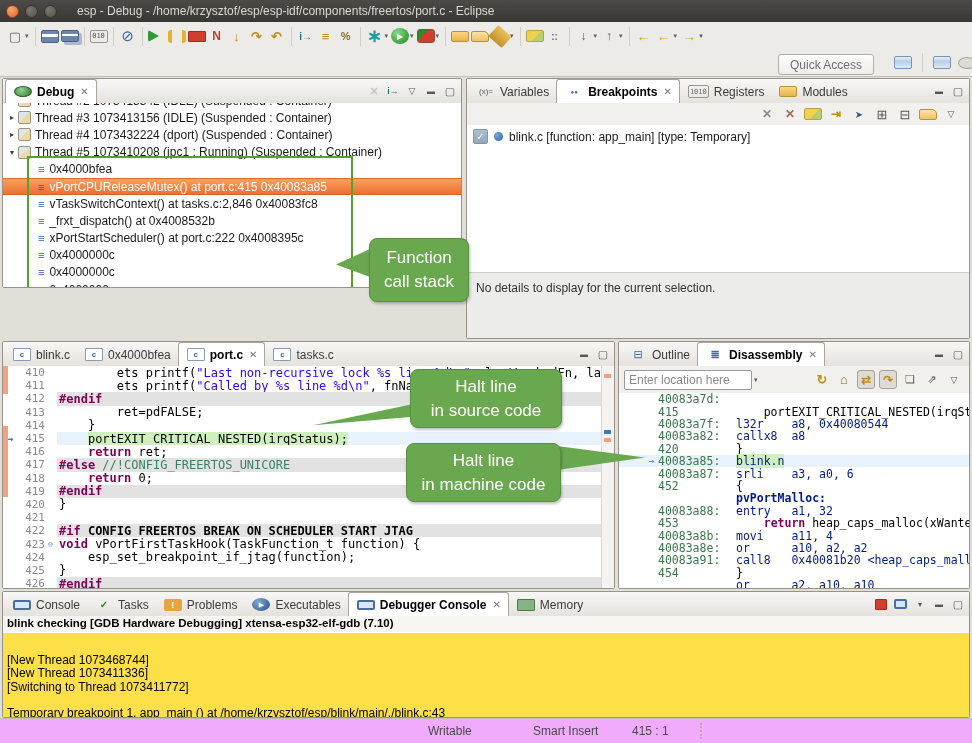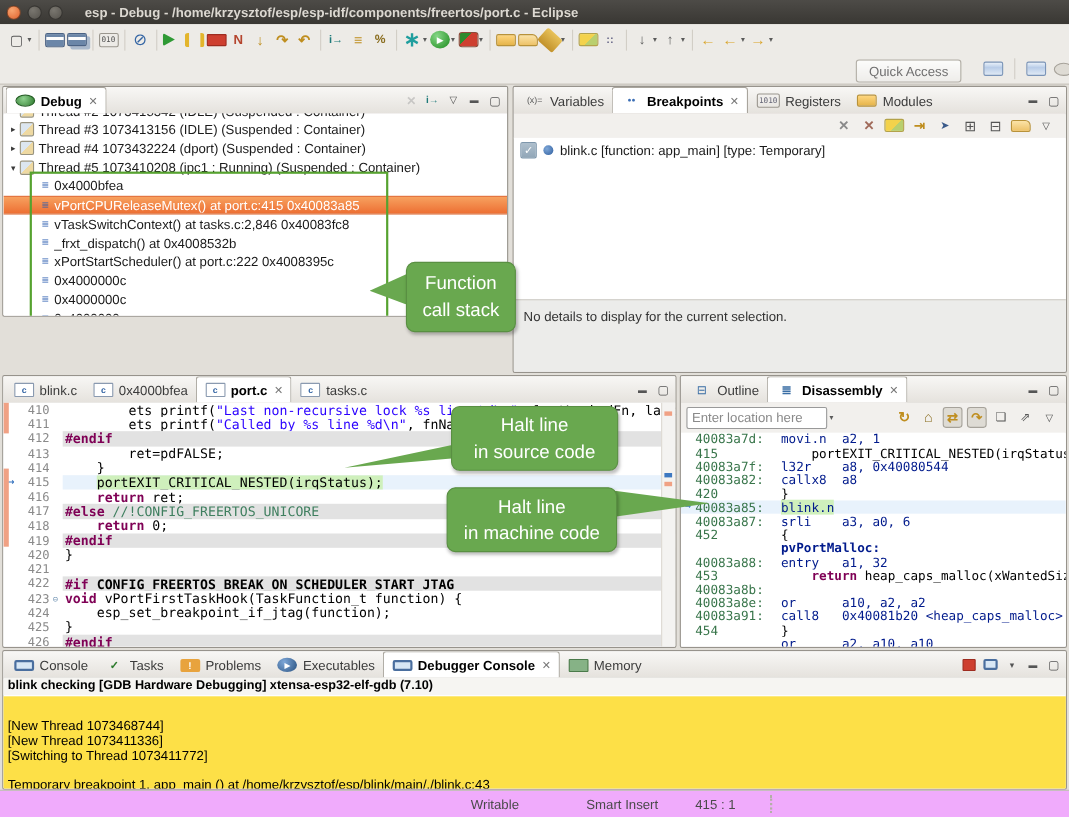--- a/index.html
+++ b/index.html
@@ -4,21 +4,21 @@
 <style>
   html,body{margin:0;padding:0;background:#c9c5be;}
   .stage{position:relative;width:972px;height:743px;background:#e2dfd9;overflow:hidden;
          font-family:"Liberation Sans",sans-serif;-webkit-font-smoothing:antialiased;}
   
   .titlebar{position:absolute;left:0;top:0;width:972px;height:22px;
     background:linear-gradient(#4d4b47,#393733);display:flex;align-items:center;box-sizing:border-box;padding:0 6px;}
   .winbtn{width:13px;height:13px;border-radius:50%;margin-right:6px;flex:none;border:1px solid rgba(0,0,0,.45);box-sizing:border-box;}
   .winbtn.close{background:radial-gradient(circle at 35% 30%,#f8a671,#e0622e);}
   .winbtn.min,.winbtn.max{background:radial-gradient(circle at 35% 30%,#7a7770,#55524c);}
-  .title-text{color:#dcd8d1;font-size:12px;font-weight:bold;margin-left:14px;white-space:nowrap;}
+  .title-text{color:#dcd8d1;font-size:12px;font-weight:normal;margin-left:14px;white-space:nowrap;}
   
   .toolbar{position:absolute;left:0;top:22px;width:972px;height:28px;background:#edebe7;display:flex;align-items:center;padding:0 5px;box-sizing:border-box;}
   .row2{position:absolute;left:0;top:50px;width:972px;height:27px;background:#edebe7;border-bottom:1px solid #c3bfb7;box-sizing:border-box;}
   .tb-sep{width:1px;height:19px;background:#d2cec6;margin:0 4px;flex:none;}
   .tbicon{min-width:18px;height:19px;display:inline-flex;align-items:center;justify-content:center;
           font-size:13px;color:#555;flex:none;margin:0 1px;border-radius:3px;box-sizing:border-box;}
   .tbicon.disabled{opacity:.45;}
   .tbicon.pressed{background:#dedbd4;border:1px solid #a6a29a;}
   .dd{font-size:7px;color:#5a5a5a;margin:0 2px 0 0;flex:none;}
   
@@ -97,21 +97,21 @@
   .diffbar{position:absolute;left:0;width:5px;background:#f0a184;z-index:2;}
   .ov-ruler{position:absolute;right:0;top:0;bottom:0;width:12px;background:#f4f3f1;border-left:1px solid #ddd9d2;}
   .ov-mark{position:absolute;left:2px;width:7px;height:4px;}
   
   .dis-toolbar{position:absolute;left:0;top:24px;right:0;height:27px;background:#f2f0ed;border-bottom:1px solid #dad6cf;
      display:flex;align-items:center;padding:0 5px;gap:2px;}
   .dis-input{width:118px;height:18px;border:1px solid #999;border-radius:2px;background:#fff;color:#8a8a8a;
      font-size:12px;padding:0 4px;display:flex;align-items:center;overflow:hidden;white-space:nowrap;}
   .dis-body{position:absolute;left:0;top:51px;right:0;bottom:0;background:#fff;overflow:hidden;
      font-family:"DejaVu Sans Mono",monospace;font-size:11.5px;}
-  .drow{height:12.4px;display:flex;align-items:center;white-space:pre;}
+  .drow{height:12.4px;display:flex;align-items:center;white-space:pre;padding-left:26px;}
   .dgut{width:13px;flex:none;text-align:center;font-size:9px;color:#3d78c1;}
   .daddr{width:78px;flex:none;color:#38754a;}
   .dbody{flex:1;overflow:hidden;}
   .drow.cur{background:#e8f2fc;}
   .c-i{color:#001a8c;}
   .c-lbl{color:#001a8c;font-weight:bold;}
   
   .con-header{position:absolute;left:0;top:24px;right:0;height:16px;background:#f6f5f2;font-size:11.5px;font-weight:bold;
      color:#000;padding:1px 4px;box-sizing:border-box;white-space:nowrap;overflow:hidden;}
   .con-body{position:absolute;left:0;top:41px;right:0;bottom:0;background:#fde047;overflow:hidden;
@@ -405,32 +405,32 @@
           <span class="tbicon" style="color: rgb(191, 142, 31); font-size: 13px; font-weight: bold;">↻</span>
           <span class="tbicon" style="color: rgb(138, 109, 31); font-size: 13px;">⌂</span>
           <span class="tbicon pressed" style="color: rgb(191, 142, 31); font-size: 12px; font-weight: bold;">⇄</span>
           <span class="tbicon pressed" style="color: rgb(191, 142, 31); font-size: 12px; font-weight: bold;">↷</span>
           <span class="tbicon" style="color: rgb(85, 85, 85); font-size: 11px;">❏</span>
           <span class="tbicon" style="color: rgb(85, 85, 85); font-size: 11px;">⇗</span>
           <span class="tbicon" style="color: rgb(85, 85, 85); font-size: 9px;">▽</span>
         </span>
     </div>
     <div class="dis-body" id="dis-body">
-        <div class="drow"><span class="dgut"></span><span class="daddr">40083a7d:</span><span class="dbody"><span class="c-i">movi.n  a2, 1</span></span></div>
+        <div class="drow"><span class="dgut"></span><span class="daddr">40083a7d:</span></div>
         <div class="drow"><span class="dgut"></span><span class="daddr">415</span><span class="dbody"><span class="c-p">    portEXIT_CRITICAL_NESTED(irqStatus)</span></span></div>
         <div class="drow"><span class="dgut"></span><span class="daddr">40083a7f:</span><span class="dbody"><span class="c-i">l32r    a8, 0x40080544</span></span></div>
         <div class="drow"><span class="dgut"></span><span class="daddr">40083a82:</span><span class="dbody"><span class="c-i">callx8  a8</span></span></div>
         <div class="drow"><span class="dgut"></span><span class="daddr">420</span><span class="dbody"><span class="c-p">}</span></span></div>
         <div class="drow cur"><span class="dgut">→</span><span class="daddr">40083a85:</span><span class="dbody"><span class="c-i hl-green">blink.n</span></span></div>
         <div class="drow"><span class="dgut"></span><span class="daddr">40083a87:</span><span class="dbody"><span class="c-i">srli    a3, a0, 6</span></span></div>
         <div class="drow"><span class="dgut"></span><span class="daddr">452</span><span class="dbody"><span class="c-p">{</span></span></div>
         <div class="drow"><span class="dgut"></span><span class="daddr"></span><span class="dbody"><span class="c-lbl">pvPortMalloc:</span></span></div>
         <div class="drow"><span class="dgut"></span><span class="daddr">40083a88:</span><span class="dbody"><span class="c-i">entry   a1, 32</span></span></div>
         <div class="drow"><span class="dgut"></span><span class="daddr">453</span><span class="dbody"><span class="c-p">    </span><span class="c-k">return</span><span class="c-p"> heap_caps_malloc(xWantedSize</span></span></div>
-        <div class="drow"><span class="dgut"></span><span class="daddr">40083a8b:</span></div>
+        <div class="drow"><span class="dgut"></span><span class="daddr">40083a8b:</span><span class="dbody"><span class="c-i">movi    a11, 4</span></span></div>
         <div class="drow"><span class="dgut"></span><span class="daddr">40083a8e:</span><span class="dbody"><span class="c-i">or      a10, a2, a2</span></span></div>
         <div class="drow"><span class="dgut"></span><span class="daddr">40083a91:</span><span class="dbody"><span class="c-i">call8   0x40081b20 &lt;heap_caps_malloc&gt;</span></span></div>
         <div class="drow"><span class="dgut"></span><span class="daddr">454</span><span class="dbody"><span class="c-p">}</span></span></div>
         <div class="drow"><span class="dgut"></span><span class="daddr"></span><span class="dbody"><span class="c-i">or      a2, a10, a10</span></span></div>
       </div>
   </div>
 
   <div class="panel" style="left:2px;top:591px;width:968px;height:127px;">
     <div class="tabbar" id="con-tabbar">
       <span class="tab">

